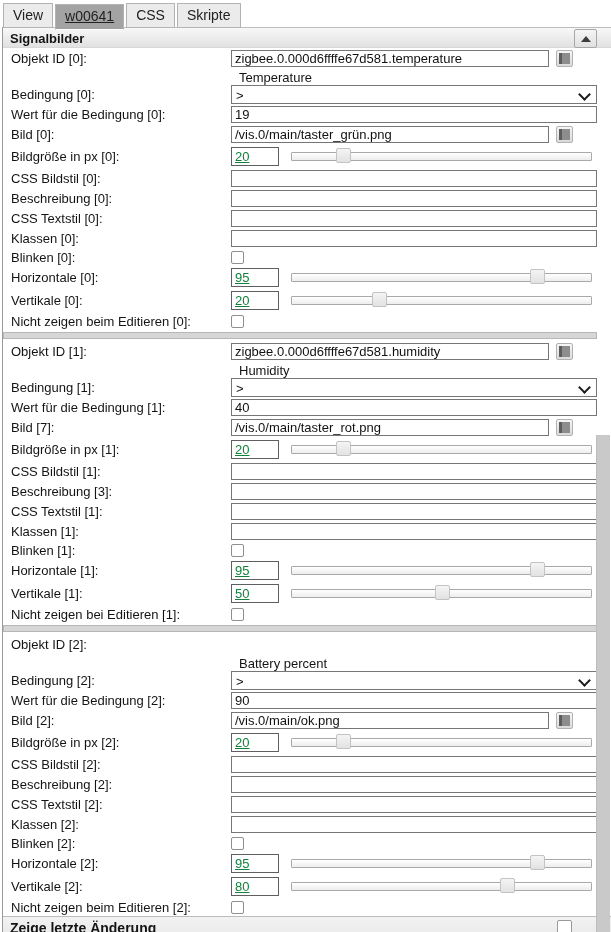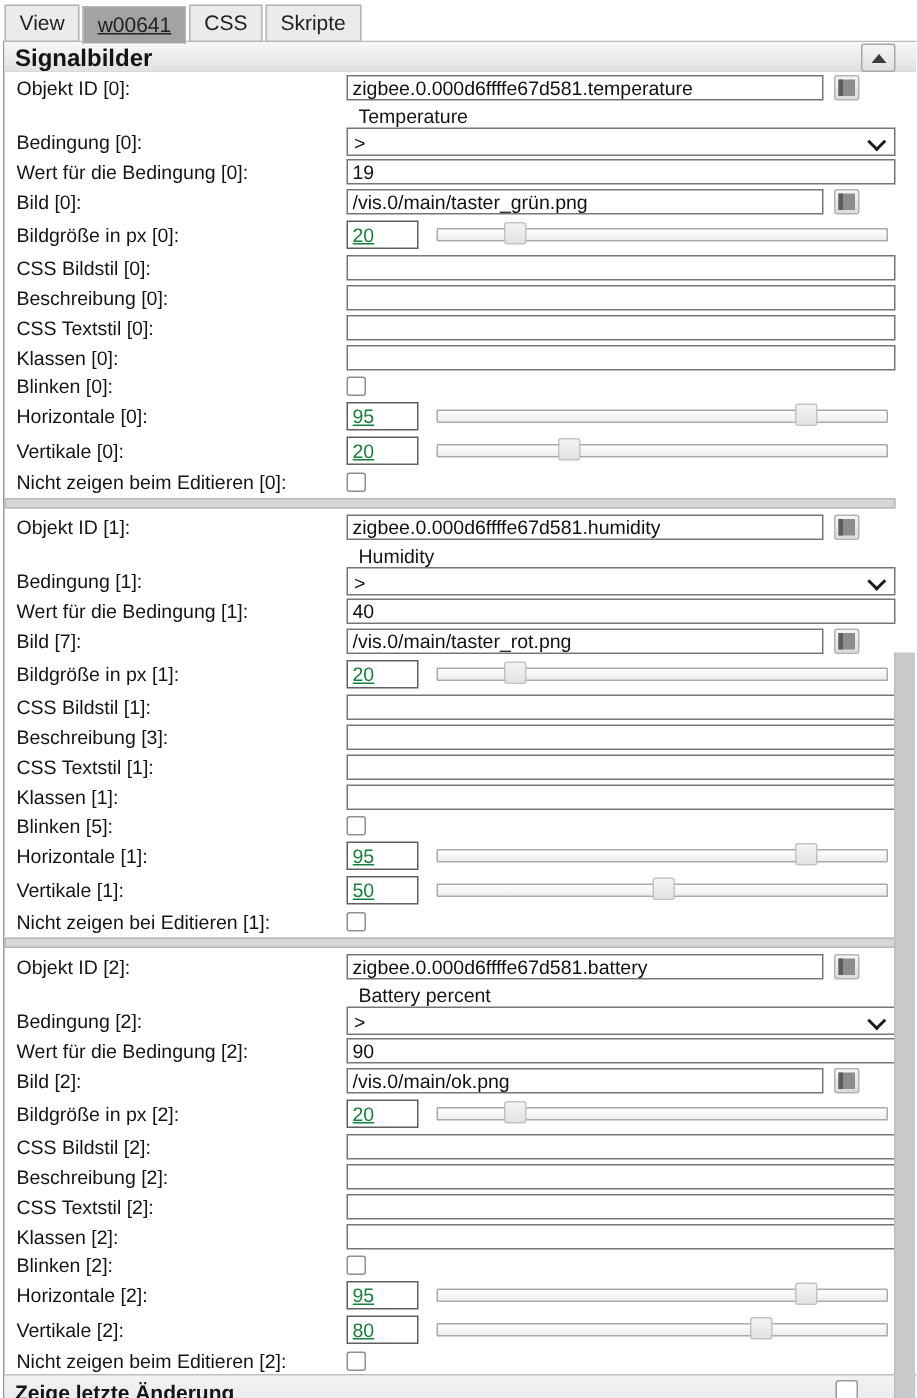--- a/index.html
+++ b/index.html
@@ -15,21 +15,21 @@
     border:1px solid #b3b3b3;background:#ecebeb;color:#222;
     font-size:14px;line-height:16px;cursor:default;position:relative;top:0;
   }
   .tab.active{background:#a3a3a3;border-bottom-color:#fff;padding-bottom:5px;top:1px;text-decoration:underline;}
   
   .panel{position:absolute;left:2px;top:27px;width:609px;bottom:0;border-left:1px solid #9a9a9a;box-sizing:border-box;background:#fff;}
   .group-header{
     height:21px;box-sizing:border-box;position:relative;
     background:linear-gradient(#f8f8f8,#e1e1e1);
     border-top:1px solid #bcbcbc;border-bottom:1px solid #d8d8d8;
-    font-weight:bold;font-size:16px;padding:3px 0 0 7px;
+    font-weight:bold;font-size:13px;padding:3px 0 0 7px;
   }
   .group-header.footer{background:linear-gradient(#f3f2f3,#ebeaeb);font-size:14px;}
   
   .row{display:flex;align-items:center;padding-left:8px;}
   .row .lbl{width:220px;flex:none;white-space:nowrap;overflow:hidden;}
   .field{display:flex;align-items:center;flex:1;margin-right:14px;min-width:0;}
   .r-obj{height:21px;} .r-sub{height:16px;} .r-sel{height:19px;} .r-txt{height:20px;}
   .r-img{height:21px;} .r-sld{height:23px;} .r-chk{height:18px;align-items:center;}
   .sublabel{padding-left:228px;line-height:15px;}
   .ti{
@@ -246,21 +246,21 @@
           <input class="ti" type="text" style="">
         </div>
       </div>
       <div class="row r-txt">
         <span class="lbl">Klassen [1]:</span>
         <div class="field">
           <input class="ti" type="text" style="">
         </div>
       </div>
       <div class="row r-chk">
-        <span class="lbl">Blinken [5]:</span>
+        <span class="lbl">Blinken [1]:</span>
         <div class="field">
           <span class="cb"></span>
         </div>
       </div>
       <div class="row r-sld">
         <span class="lbl">Horizontale [1]:</span>
         <div class="field">
           <input class="num" type="text" value="95" style="">
           <div class="slider">
             <span class="handle" style="left: calc(82% - 7px);"></span>
@@ -278,26 +278,20 @@
       </div>
       <div class="row r-chk">
         <span class="lbl">Nicht zeigen bei Editieren [1]:</span>
         <div class="field">
           <span class="cb"></span>
         </div>
       </div>
       <div class="sep"></div>
       <div class="row r-obj">
         <span class="lbl">Objekt ID [2]:</span>
-        <div class="field">
-          <input class="ti short" type="text" value="zigbee.0.000d6ffffe67d581.battery" style="">
-          <button class="icon-btn">
-            <span class="icon-square"></span>
-          </button>
-        </div>
       </div>
       <div class="row r-sub">
         <div class="sublabel">Battery percent</div>
       </div>
       <div class="row r-sel">
         <span class="lbl">Bedingung [2]:</span>
         <div class="field">
           <div class="sel"><span>&gt;</span><span class="chev"></span></div>
         </div>
       </div>

